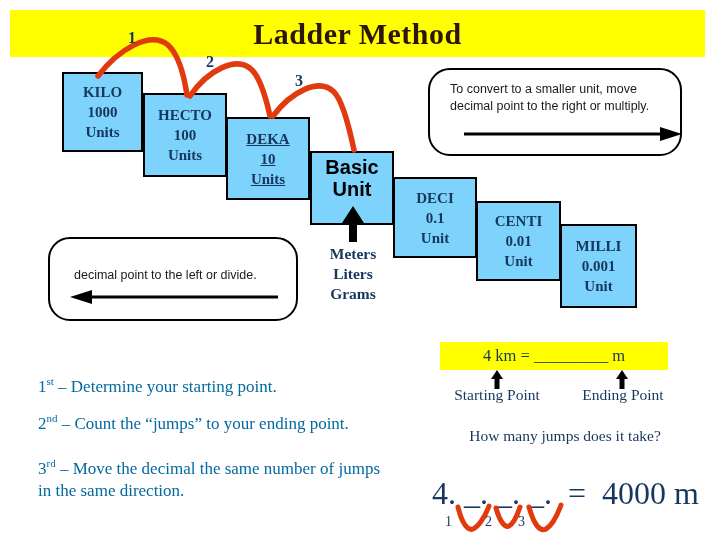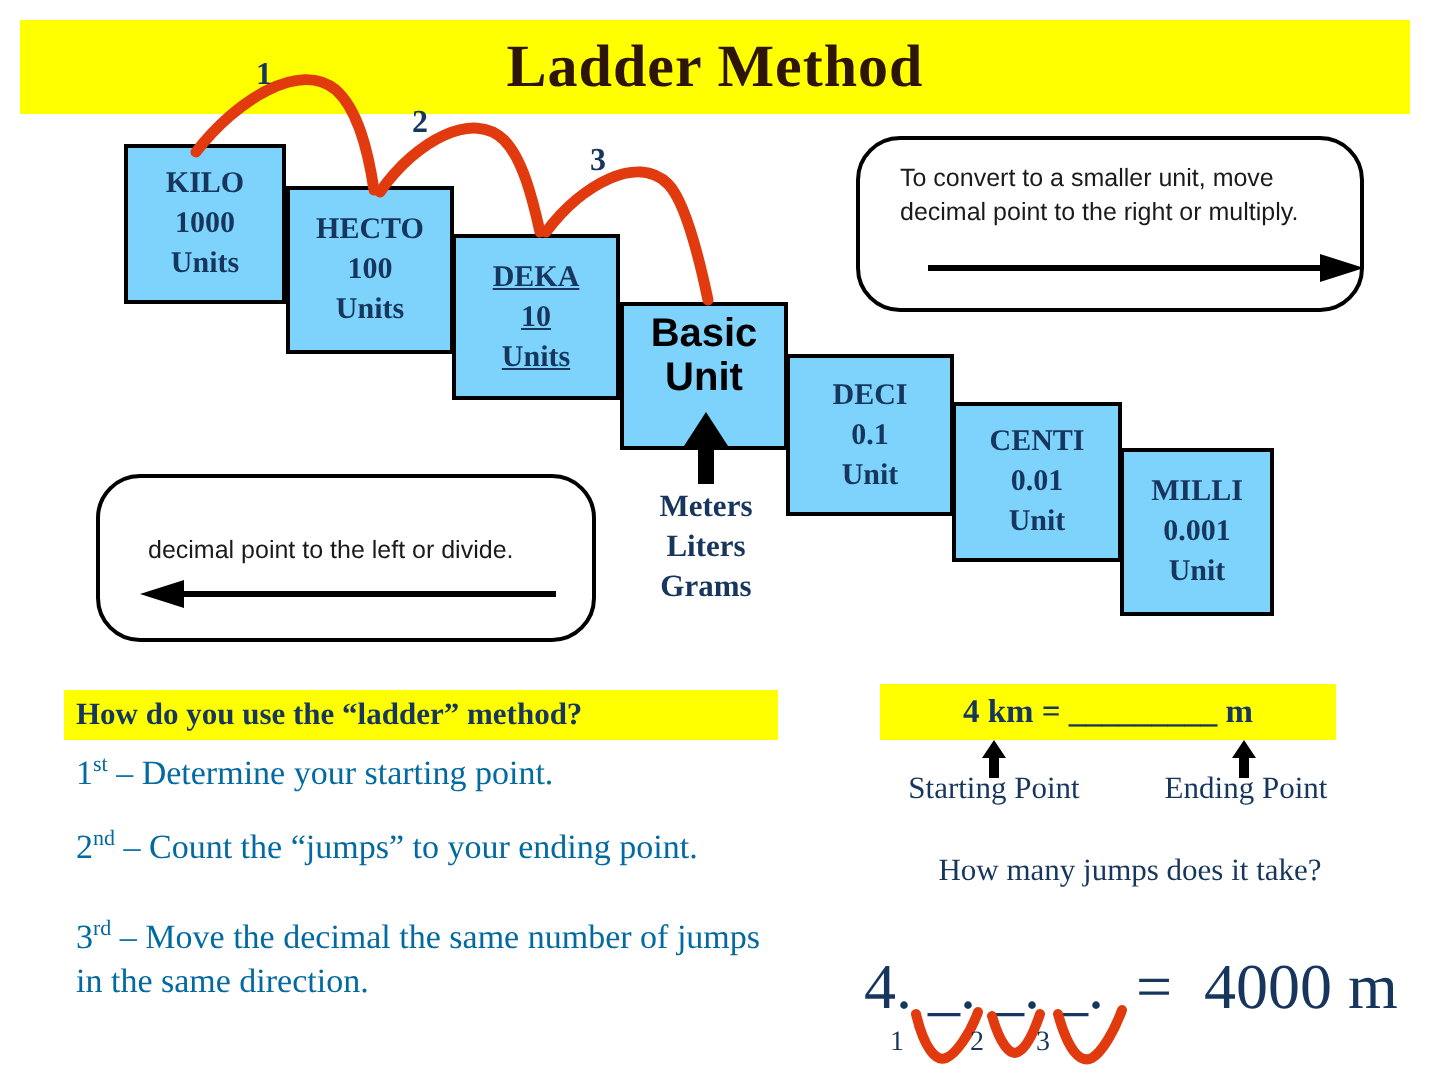--- a/index.html
+++ b/index.html
@@ -28,21 +28,21 @@
   .base-units{position:absolute;left:308px;top:244px;width:90px;text-align:center;
               font-weight:bold;font-size:15.5px;line-height:20px;color:#17365d;z-index:1;}
   
   .howto-heading{position:absolute;left:32px;top:345px;width:357px;height:25px;background:#ffff00;
                  font-weight:bold;font-size:15.5px;line-height:25px;color:#17365d;padding-left:6px;
                  box-sizing:border-box;z-index:1;}
   .step{position:absolute;left:38px;font-size:17px;color:#0369a1;z-index:1;}
   .step sup{font-size:11px;line-height:0;}
   
   .problem-bar{position:absolute;left:440px;top:342px;width:228px;height:28px;background:#ffff00;
-               text-align:center;line-height:28px;font-weight:bold;font-size:16.5px;color:#17365d;z-index:1;}
+               text-align:center;line-height:28px;font-weight:normal;font-size:16.5px;color:#17365d;z-index:1;}
   .point-label{position:absolute;top:386px;width:130px;text-align:center;font-size:15.5px;color:#17365d;z-index:1;}
   .question{position:absolute;left:450px;top:427px;width:230px;text-align:center;font-size:15.5px;color:#17365d;z-index:1;}
   .solution{position:absolute;left:432px;top:475px;font-size:32px;color:#17365d;white-space:pre;z-index:1;}
   .sol-num{position:absolute;font-size:14px;color:#17365d;z-index:3;}
 </style>
 </head>
 <body>
 
 <div class="slide">
 
@@ -105,21 +105,20 @@
   </div>
 
   <div class="callout" style="left:48px;top:237px;width:250px;height:84px;">
     <div class="txt" style="left:24px;top:28px;">decimal  point to the left or divide.</div>
     <svg style="left:18px;top:50px;" width="225" height="16">
       <line x1="22" y1="8" x2="210" y2="8" stroke="#000" stroke-width="3"></line>
       <polygon points="24,1 24,15 2,8" fill="#000"></polygon>
     </svg>
   </div>
 
-  <div class="howto-heading">How do you use the “ladder” method?</div>
   <div class="step" style="top:377px;"><span>1</span><sup>st</sup><span> – Determine your starting point.</span></div>
   <div class="step" style="top:414px;"><span>2</span><sup>nd</sup><span> – Count the “jumps” to your ending point.</span></div>
   <div class="step" style="top:458px;width:348px;line-height:22px;"><span>3</span><sup>rd</sup><span> – Move the decimal the same number of jumps in the same direction.</span></div>
 
   <div class="problem-bar">4 km = _________ m</div>
   <div class="point-label" style="left:432px;">Starting Point</div>
   <div class="point-label" style="left:558px;">Ending Point</div>
   <div class="question">How many jumps does it take?</div>
 
   <div class="solution">4. _. _. _.  =  4000 m</div>

